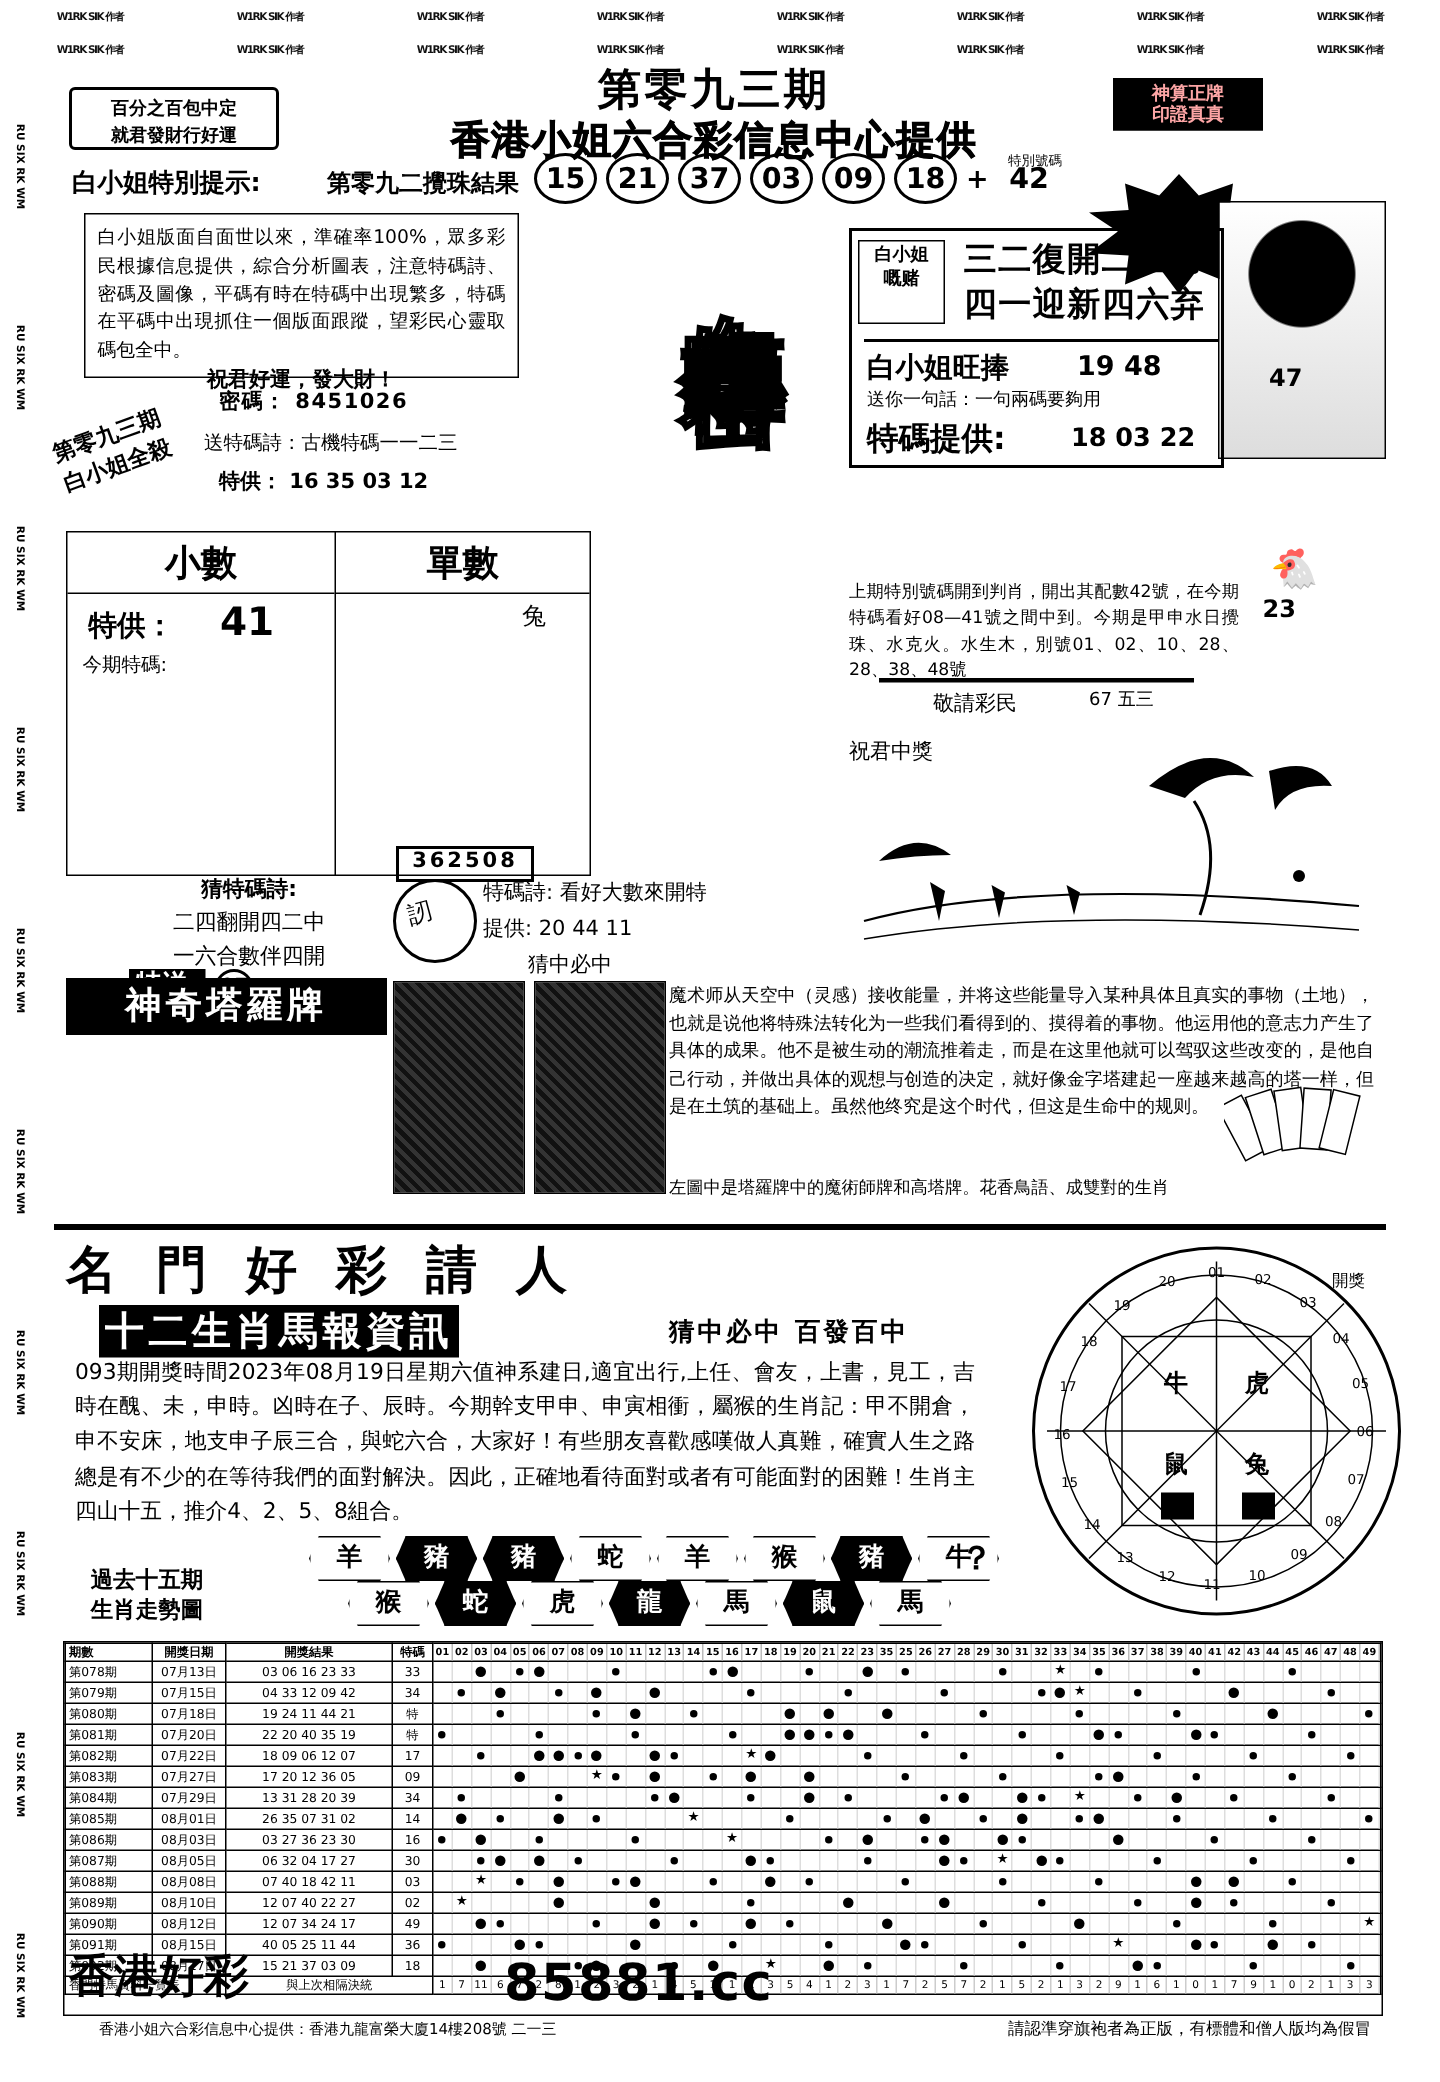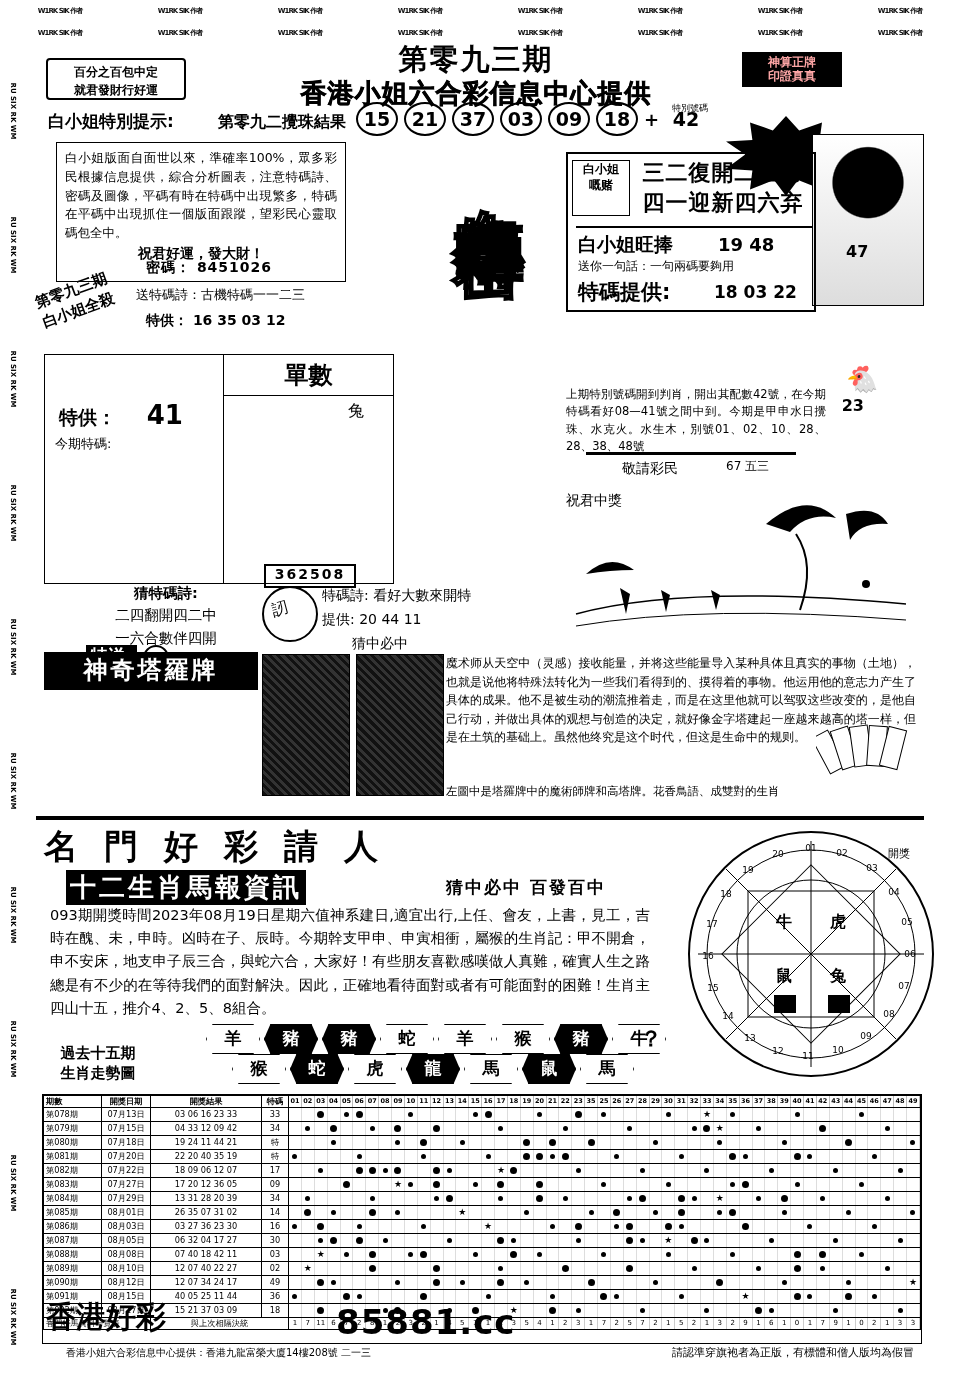--- a/index.html
+++ b/index.html
@@ -16,21 +16,21 @@
   .title-sub{position:absolute;left:170px;top:52px;width:560px;text-align:center;font-size:26px;font-weight:bold;letter-spacing:1px;
     -webkit-text-stroke:0.6px #000;}
   .tip-label{position:absolute;left:22px;top:86px;font-size:17px;font-weight:bold;}
   .res-label{position:absolute;left:192px;top:88px;font-size:16px;font-weight:bold;}
   .balls{position:absolute;left:330px;top:78px;display:flex;align-items:center;gap:6px;}
   .ball{width:38px;height:30px;border:2px solid #000;border-radius:50%;display:flex;align-items:center;justify-content:center;font-size:19px;font-weight:bold;}
   .ball.plain{border:none;width:42px;}
   .plus{font-size:18px;font-weight:bold;}
   .special-note{position:absolute;left:640px;top:80px;font-size:9px;text-align:center;width:48px;line-height:1.1;}
   .promo-box{position:absolute;left:20px;top:34px;width:140px;height:42px;border:2px solid #000;border-radius:4px;font-size:12px;line-height:1.5;text-align:center;padding-top:3px;box-sizing:border-box;font-weight:bold;}
-  .intro{position:absolute;left:30px;top:118px;width:290px;height:140px;border:1px solid #000;padding:6px 8px;box-sizing:border-box;font-size:12.5px;line-height:1.5;text-align:justify;}
+  .intro{position:absolute;left:30px;top:118px;width:290px;height:110px;border:1px solid #000;padding:6px 8px;box-sizing:border-box;font-size:12.5px;line-height:1.5;text-align:justify;}
   .intro .ctr{text-align:center;font-weight:bold;font-size:14px;}
   .code-line{position:absolute;left:120px;top:235px;font-size:14px;font-weight:bold;letter-spacing:1px;}
   .code-line2{position:absolute;left:110px;top:262px;font-size:13px;}
   .code-line3{position:absolute;left:120px;top:288px;font-size:14px;font-weight:bold;}
   .rot-label{position:absolute;left:10px;top:248px;width:120px;font-size:15px;font-weight:bold;transform:rotate(-20deg);line-height:1.4;}
   .bigname{position:absolute;left:430px;top:130px;font-size:70px;font-weight:bold;line-height:0.95;color:#fff;-webkit-text-stroke:2.5px #000;writing-mode:vertical-rl;letter-spacing:4px;}
   .tbl-left{position:absolute;left:18px;top:330px;width:180px;height:230px;border:1px solid #000;box-sizing:border-box;}
   .tbl-right{position:absolute;left:198px;top:330px;width:170px;height:230px;border:1px solid #000;border-left:none;box-sizing:border-box;}
   .cellhdr{text-align:center;font-size:24px;font-weight:bold;padding:4px 0;}
   .tg{position:absolute;font-size:13px;line-height:1.45;}
@@ -168,20 +168,21 @@
     </div>
     <div class="code-line2">送特碼詩：古機特碼一一二三</div>
     <div class="code-line3">
       <span>特供：</span>
       <span>16  35  03  12</span>
     </div>
 
     <div class="bigname">白小姐傳密</div>
 
     <div class="tbl-left">
+      <div class="cellhdr" style="border-bottom:1px solid #000;">小數</div>
       <div class="tg" style="left:14px;top:42px;font-size:19px;font-weight:bold;">
         <span>特供：</span>
         <span style="font-size:26px;margin-left:24px;">41</span>
       </div>
       <div class="tg" style="left:10px;top:80px;width:160px;">
         <div>今期特碼:</div>
       </div>
     </div>
     <div class="tbl-right">
       <div class="cellhdr" style="border-bottom:1px solid #000;">單數</div>

